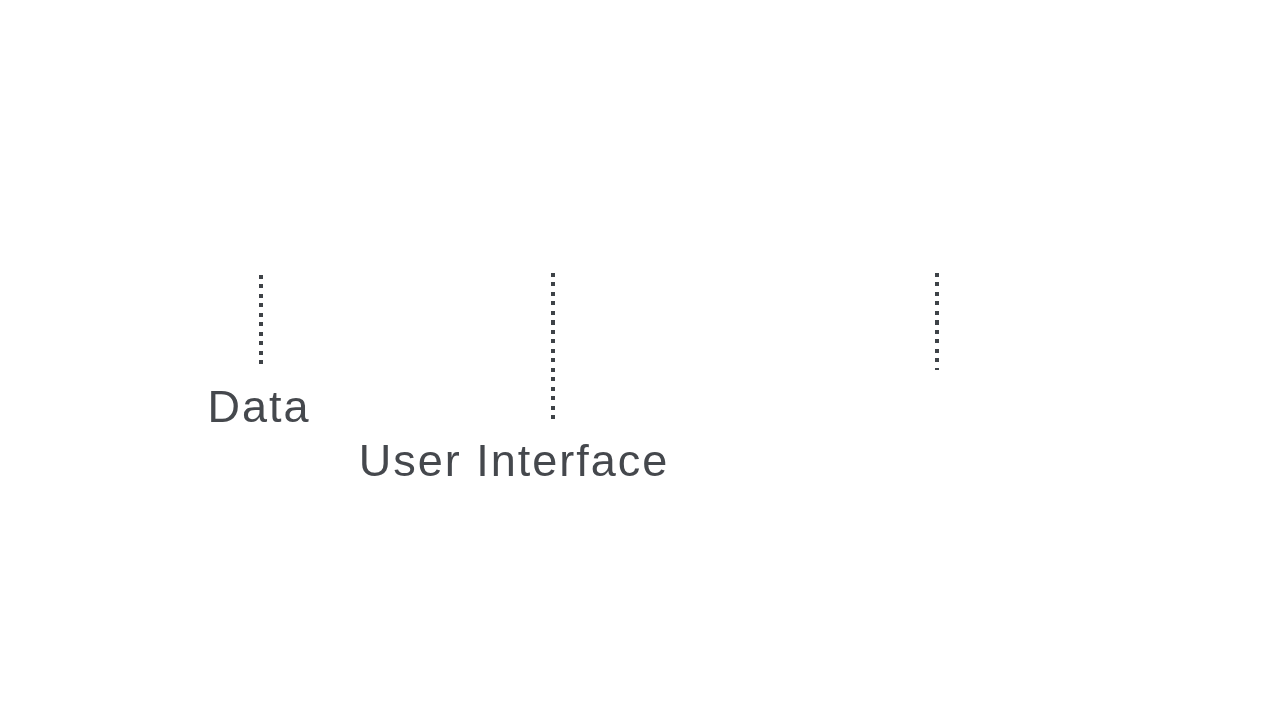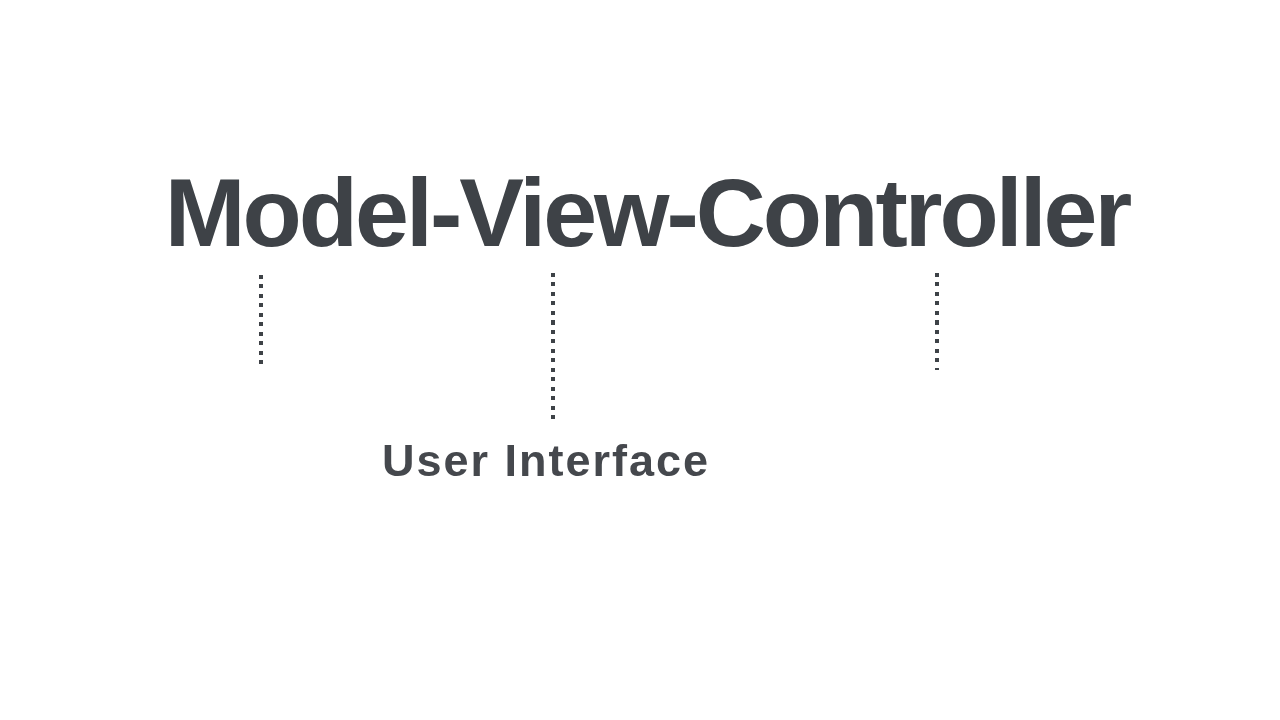--- a/index.html
+++ b/index.html
@@ -51,33 +51,33 @@
     transform: translateX(-50%);
     margin: 0;
     font-size: 45px;
     line-height: 1;
     font-weight: normal;
     letter-spacing: 2px;
     white-space: nowrap;
     color: var(--ink-light, #45484d);
   }
   .label.model      { left: 259px; top: 384px; }
-  .label.view       { left: 546px; top: 438px; font-weight: bold; }
+  .label.view       { left: 514px; top: 438px; }
   .label.controller { left: 928px; top: 384px; }
 </style>
 </head>
 <body style="--bg: #ffffff; --ink: #3e4247; --ink-light: #45484d;">
 
 <div class="stage">
 
-  <h1 class="title">Model-View-Controller</h1>
 
   <div class="connector model"></div>
 
   <div class="connector view"></div>
 
   <div class="connector controller"></div>
 
+  <p class="label model">Data</p>
 
   <p class="label view">User Interface</p>
 
 
 </div>
 
 </body></html>

